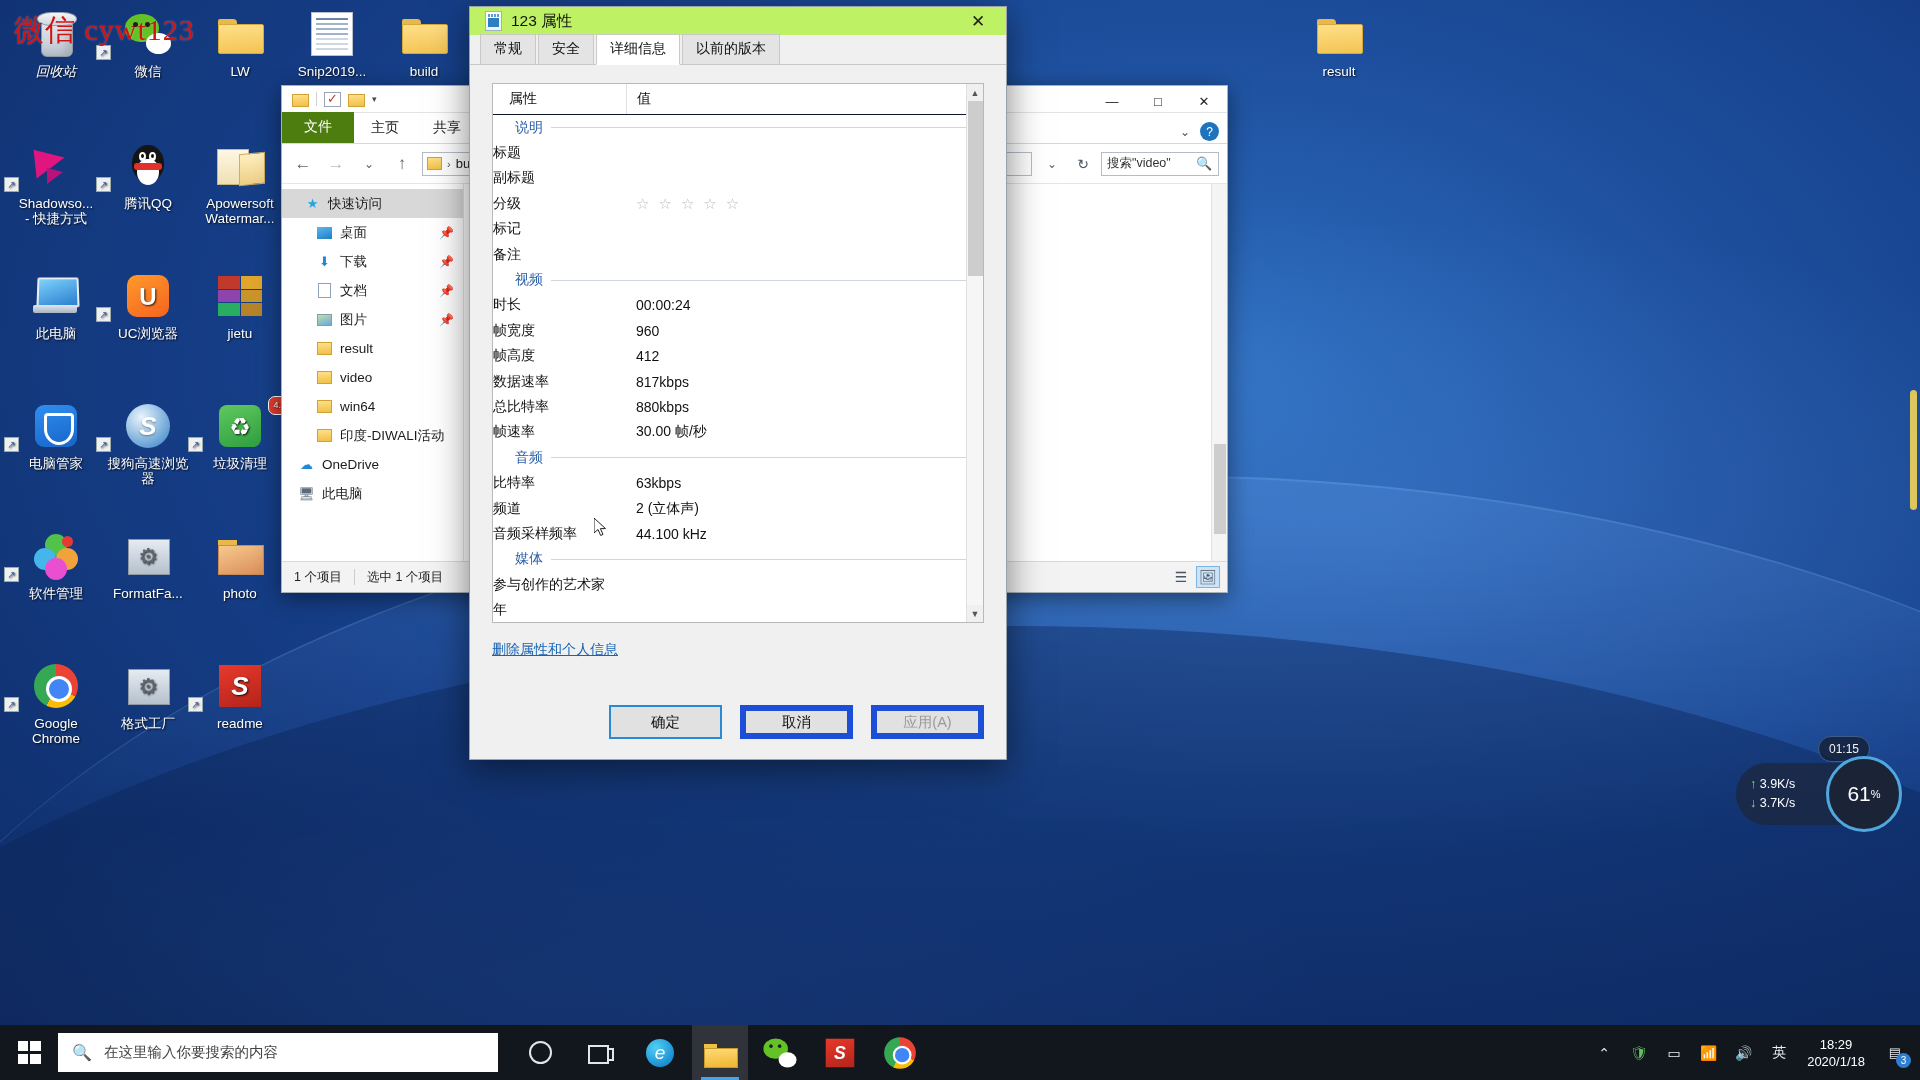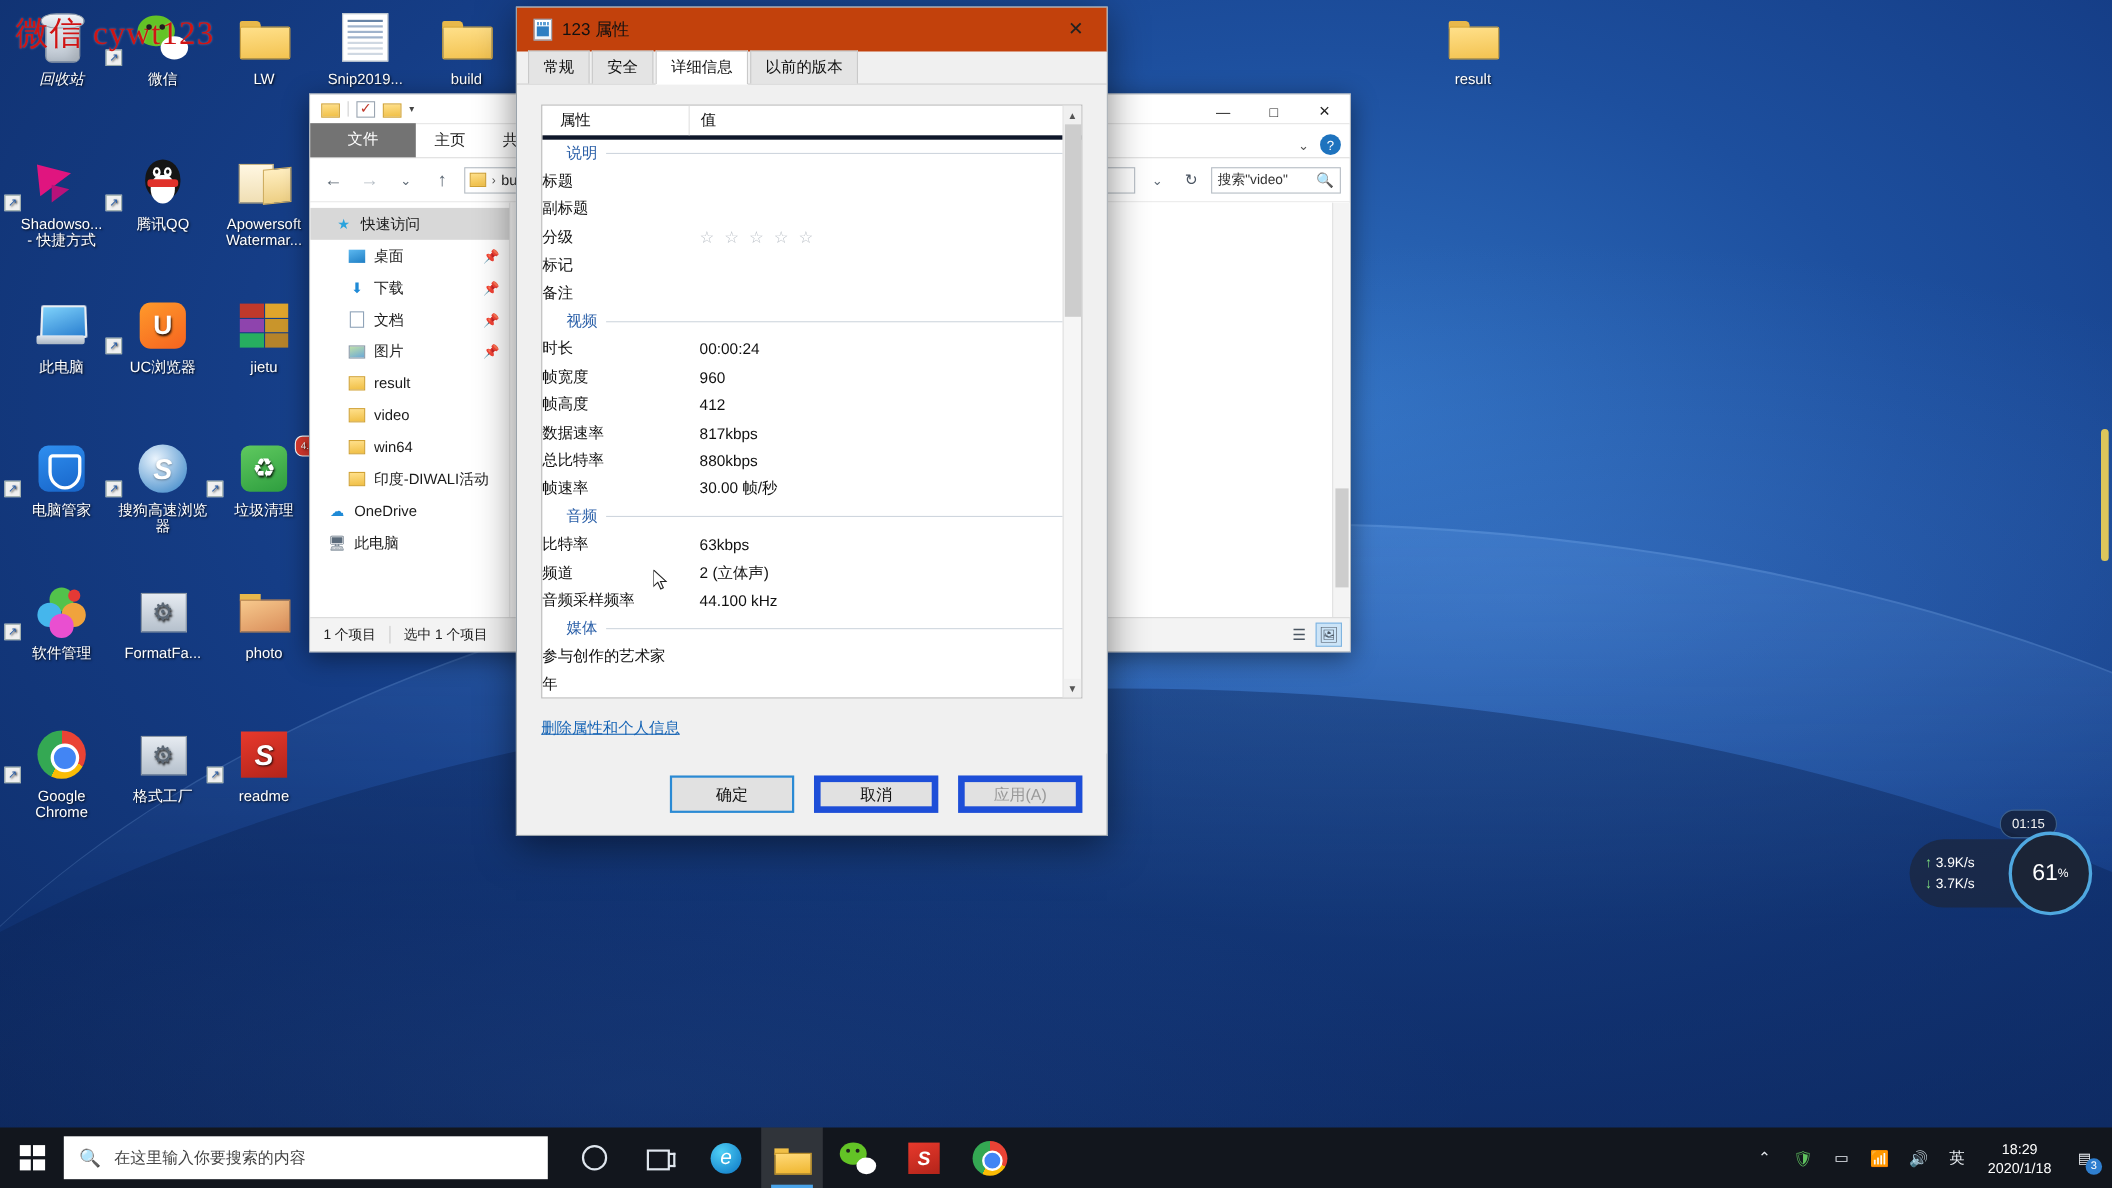--- a/index.html
+++ b/index.html
@@ -135,21 +135,21 @@
   }
   .ex-qat { height:27px; background:#fff; display:flex; align-items:center; padding-left:10px; gap:7px; border-bottom:1px solid #e3e3e3;}
   .ex-qat .qi { width:17px; height:15px; position:relative; }
   .ex-qat .qi.fold:after{content:"";position:absolute;inset:2px 0 0 0;background:linear-gradient(175deg,#ffe08a,#f0bf46);border:1px solid #d1a233;}
   .ex-qat .qi.chk{background:#fff;border:1px solid #9aa5b1;}
   .ex-qat .qi.chk:after{content:"✓";position:absolute;left:2px;top:-2px;color:#c0392b;font-size:13px;}
   .ex-qat .sep{width:1px;height:14px;background:#d0d0d0;}
   .ex-qat .caret{font-size:9px;color:#444;}
   .ex-ribbon { height:31px; background:#fff; display:flex; align-items:flex-end; border-bottom:1px solid #d8d8d8;}
   .ex-tab { padding:5px 17px 6px; font-size:14px; color:#222; cursor:default; }
-  .ex-tab.file { background:#737373; color:#fff; padding:6px 34px 7px; }
+  .ex-tab.file { background:#4d7c0f; color:#fff; padding:6px 22px 7px; }
   .ex-nav { height:40px; background:#fff; display:flex; align-items:center; padding:0 8px; gap:7px; border-bottom:1px solid #e5e5e5;}
   .navbtn { width:26px; height:26px; display:flex; align-items:center; justify-content:center; font-size:17px; color:#5a6672; }
   .navbtn.dim { color:#b6bec6; }
   .addrbar { flex:1; height:24px; background:#fff; border:1px solid #b5bcc4; display:flex; align-items:center; padding:0 4px; gap:5px; font-size:13px; color:#222; }
   .addr-fold { width:15px; height:13px; background:linear-gradient(175deg,#ffe08a,#f0bf46); border:1px solid #d1a233; }
   .addr-chev { color:#555; font-size:11px; }
   .refresh { width:22px; height:22px; display:flex;align-items:center;justify-content:center;color:#4b5562;font-size:14px;}
   .searchbox { width:118px; height:24px; background:#fff; border:1px solid #b5bcc4; display:flex; align-items:center; justify-content:space-between; padding:0 5px; font-size:12.5px; color:#333;}
   .searchbox .mag { color:#2f6fb5; font-size:13px; }
   .ex-body { flex:1; display:flex; background:#fff; overflow:hidden; }
@@ -174,32 +174,32 @@
   .ex-help { position:absolute; right:8px; top:36px; display:flex; align-items:center; gap:10px; }
   .ex-help .chev { color:#555; font-size:12px; }
   .ex-help .q { width:19px;height:19px;border-radius:50%;background:#1e73be;color:#fff;display:flex;align-items:center;justify-content:center;font-size:12px;}
 
   
   .dlg {
     position:absolute; left:469px; top:6px; width:538px; height:754px;
     background:#f0f0f0; border:1px solid #9aa3ab; box-shadow:0 8px 34px rgba(0,0,0,.5);
     display:flex; flex-direction:column;
   }
-  .dlg-title { height:40px; display:flex; align-items:center; padding:0 6px 0 15px; background:#c2410c; }
+  .dlg-title { height:28px; display:flex; align-items:center; padding:0 6px 0 15px; background:#bef264; }
   .dlg-ic { width:17px; height:20px; background:linear-gradient(180deg,#fff,#eef3f8); border:1px solid #9fb2c6; position:relative; margin-right:9px;}
   .dlg-ic:after { content:""; position:absolute; left:2px; top:6px; width:11px; height:9px; background:#2e7ec2; }
   .dlg-ic:before { content:""; position:absolute; left:2px; top:2px; width:11px; height:3px; background:repeating-linear-gradient(90deg,#5c9ed4 0 2px,#fff 2px 3px); }
   .dlg-title .t { font-size:15.5px; color:#111; }
   .dlg-close { margin-left:auto; width:44px; height:40px; display:flex; align-items:center; justify-content:center; font-size:17px; color:#222; }
   .dlg-tabs { display:flex; align-items:flex-end; padding:0 10px; height:30px; border-bottom:1px solid #c9c9c9; background:#f0f0f0;}
   .dtab { padding:5px 13px 6px; font-size:14px; color:#111; background:#e4e4e4; border:1px solid #c9c9c9; border-bottom:none; margin-right:2px; }
   .dtab.active { background:#fff; border-bottom:1px solid #fff; margin-bottom:-1px; }
   .dlg-panel { flex:1; background:#f0f0f0; padding:18px 22px 0; display:flex; flex-direction:column; }
   .prop-list { flex:0 0 auto; height:540px; background:#fff; border:1px solid #b9b9b9; position:relative; overflow:hidden; }
-  .plist-head { display:flex; height:31px; align-items:center; border-bottom:4px solid #0f172a; font-size:14px; color:#111; }
+  .plist-head { display:flex; height:31px; align-items:center; border-bottom:1px solid #0f172a; font-size:14px; color:#111; }
   .plist-head .c1 { width:133px; padding-left:16px; }
   .plist-head .c2 { padding-left:10px; border-left:1px solid #e0e0e0; height:100%; display:flex; align-items:center; flex:1;}
   .prow { display:flex; height:25.4px; align-items:center; font-size:14px; color:#111; }
   .prow .k { width:133px; padding-left:0; white-space:nowrap; }
   .prow .v { padding-left:10px; color:#111; }
   .psec { display:flex; align-items:center; height:25.4px; padding-left:22px; font-size:14px; color:#2a5fa8; }
   .psec .line { flex:1; height:1px; background:#cfd6de; margin-left:8px; margin-right:14px; }
   .stars { display:flex; gap:9px; padding-left:10px; color:#b9bfc6; font-size:15px; }
   .plist-scroll { position:absolute; right:0; top:0; bottom:0; width:17px; background:#f6f6f6; border-left:1px solid #e0e0e0;}
   .plist-scroll .up,.plist-scroll .dn { height:17px; display:flex; align-items:center; justify-content:center; font-size:9px; color:#555; background:#f0f0f0;}

